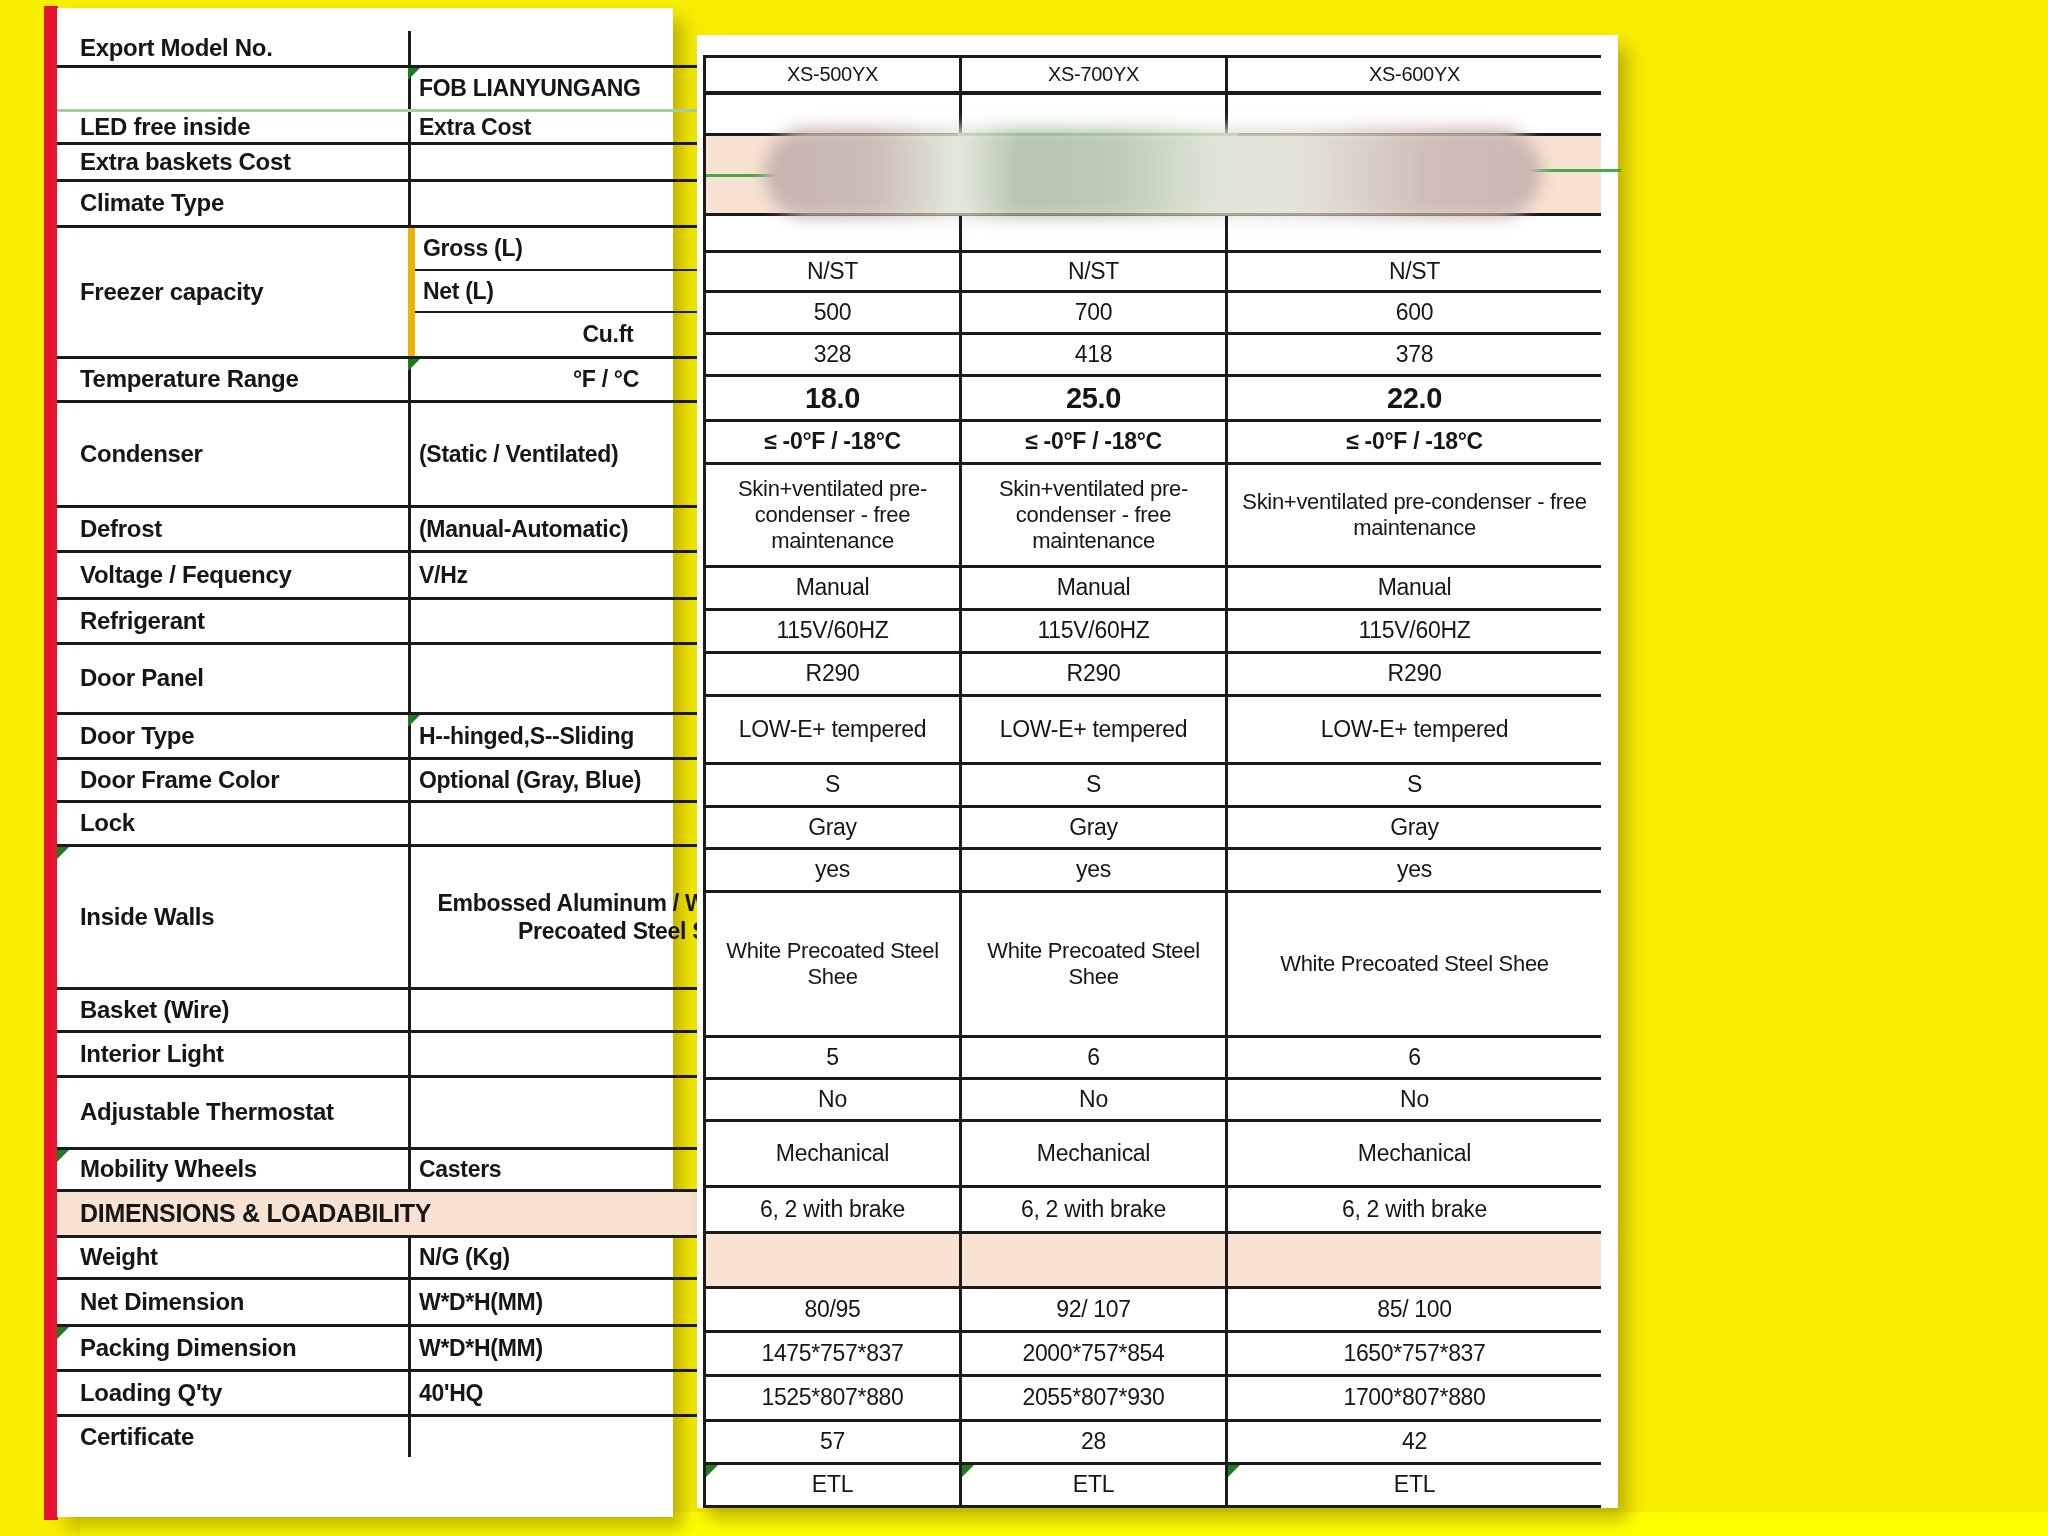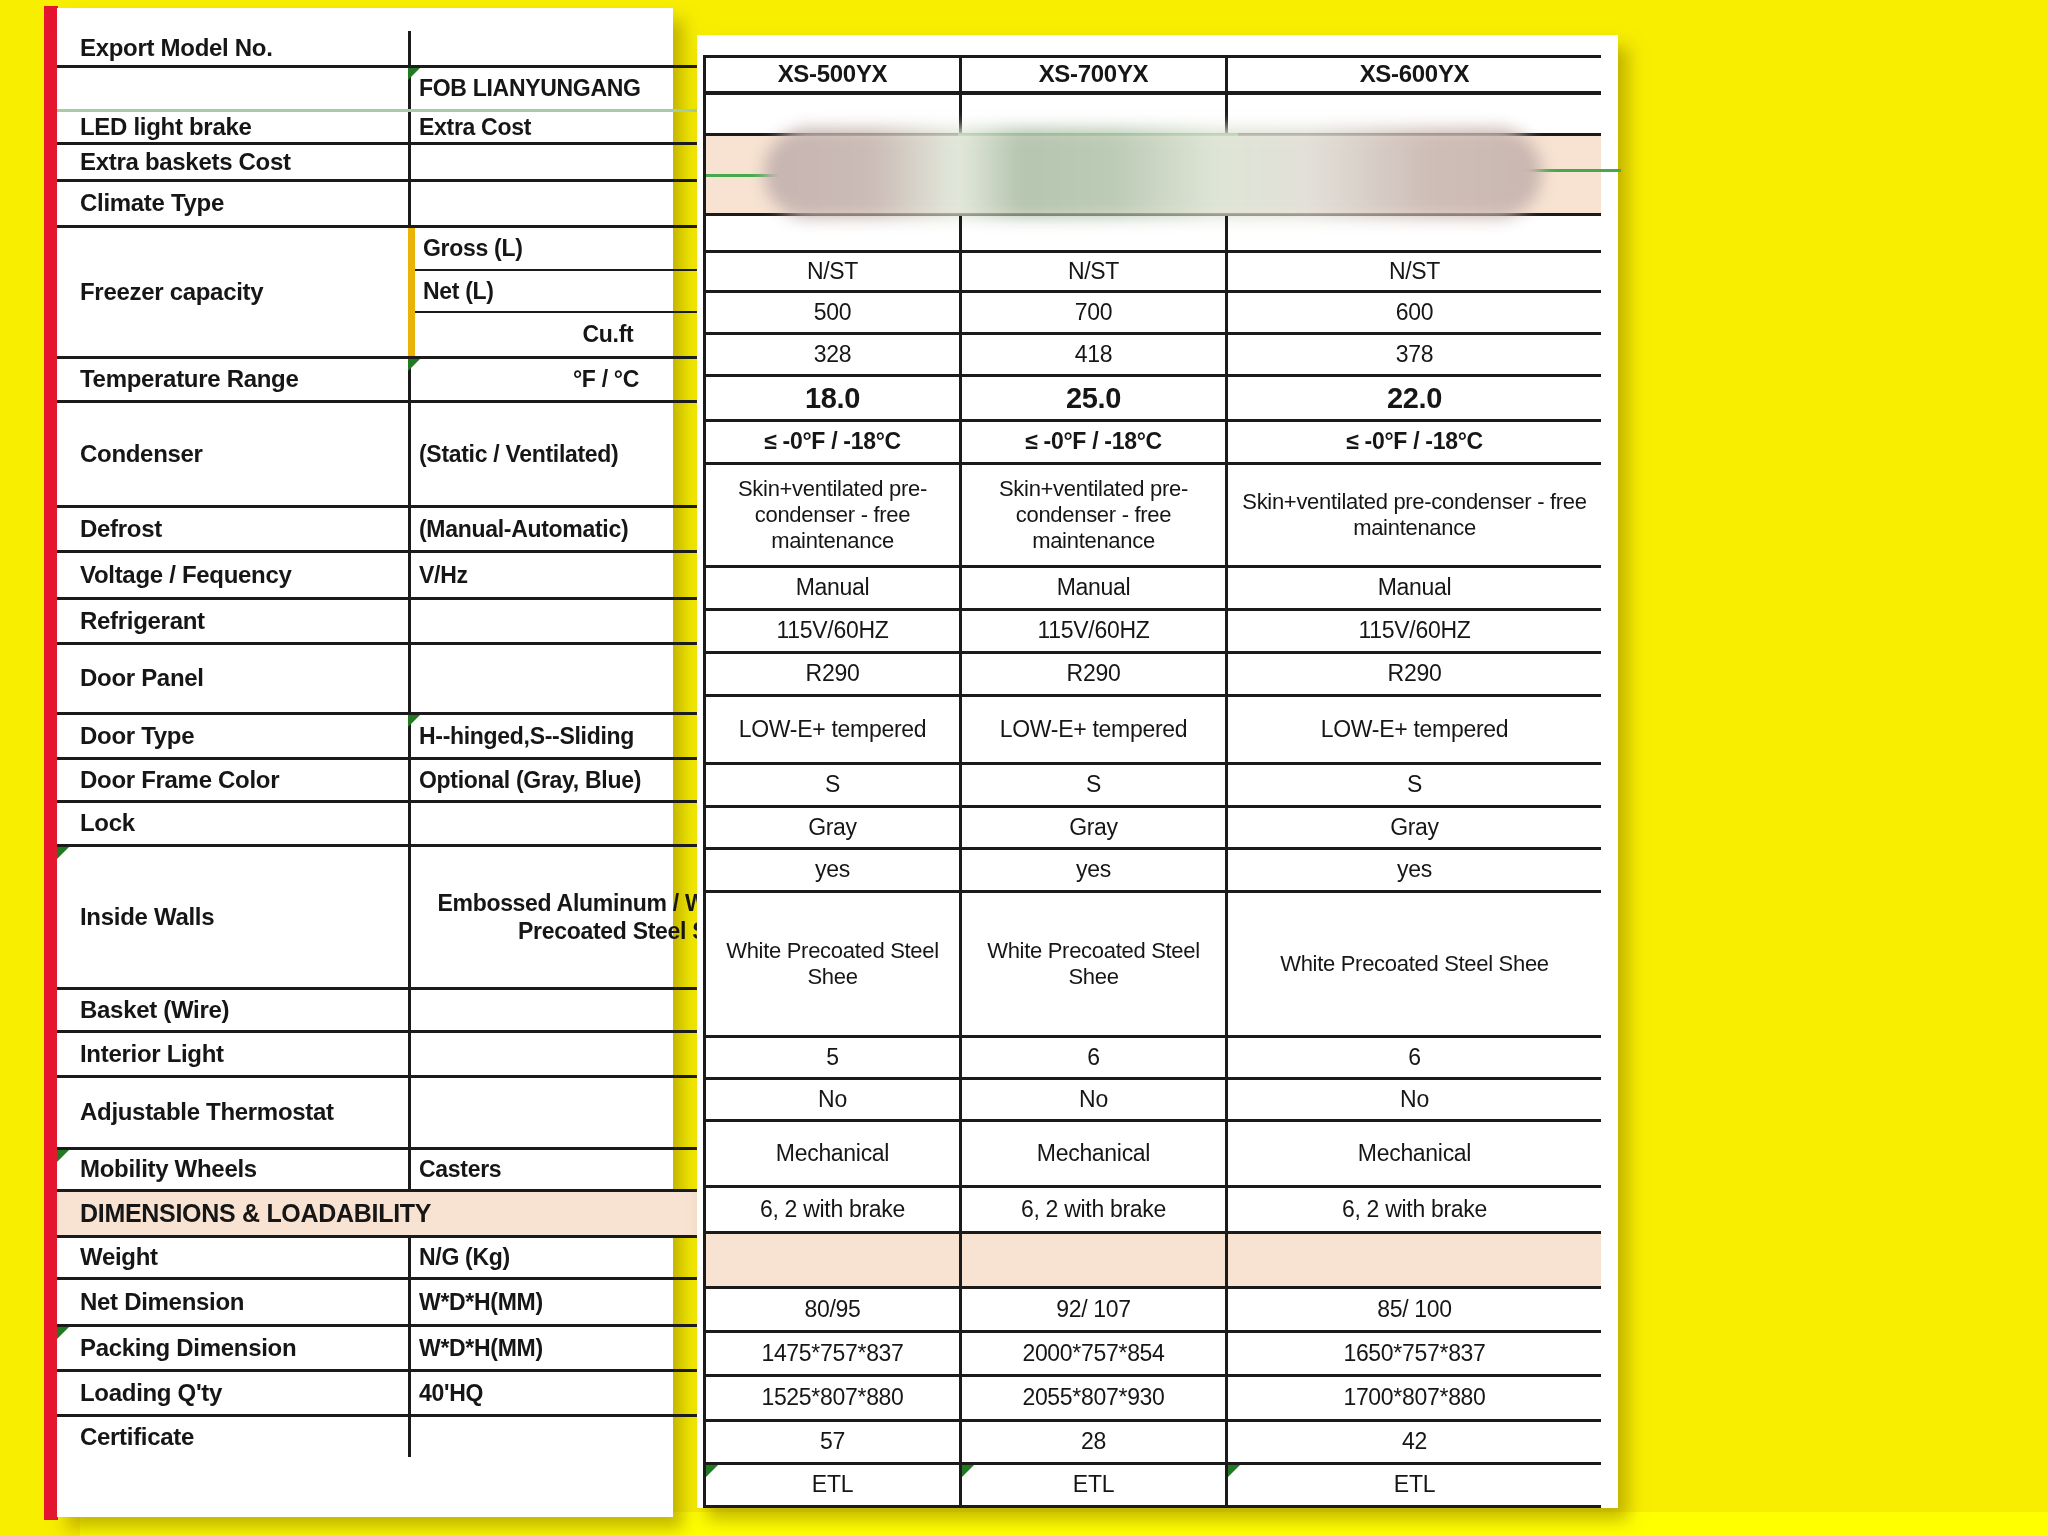--- a/index.html
+++ b/index.html
@@ -35,21 +35,21 @@
 
   
   .rtable{margin-left:6px;margin-top:20px;width:898px;box-sizing:border-box;
           border-left:3px solid #1b1b1b;border-top:3px solid #1b1b1b;}
   .rrow{display:flex;border-bottom:3px solid #1b1b1b;box-sizing:border-box;}
   .rrow.head{border-bottom:4px solid #1b1b1b;}
   .rc{width:253px;box-sizing:border-box;display:flex;align-items:center;justify-content:center;
       text-align:center;font-size:23px;line-height:1.18;letter-spacing:-0.3px;position:relative;}
   .rc.c2{width:266px;border-left:3px solid #1b1b1b;}
   .rc.c3{width:376px;border-left:3px solid #1b1b1b;}
-  .rrow.head .rc{font-weight:bold;font-size:24px;text-align:right;}
+  .rrow.head .rc{font-weight:normal;font-size:20px;text-align:right;}
   .rrow.big .rc{font-weight:bold;font-size:29px;}
   .rrow.boldrow .rc{font-weight:bold;font-size:23px;}
   .rrow.small .rc{font-size:22px;padding:0 4px;}
   .rrow.peach{background:#f8e3d2;}
 
   
   .blurrow{background:#f8e3d2;position:relative;border-bottom:3px solid #1b1b1b;box-sizing:border-box;}
   .blob{position:absolute;left:58px;top:-8px;width:778px;height:90px;border-radius:46px;
         filter:blur(8px);
         background:linear-gradient(90deg,#c6b4b0 0%,#cbbcb6 14%,#e3e9dc 25%,#b5c5b0 33%,
@@ -74,21 +74,21 @@
     </div>
 
 
     <div class="lrow green-bottom" style="height:44px">
       <i class="flag" style="left:351px;top:0;"></i>
       <div class="lab"></div>
       <div class="val">FOB LIANYUNGANG</div>
     </div>
 
     <div class="lrow" style="height:33px">
-      <div class="lab">LED light brake</div>
+      <div class="lab">LED free inside</div>
       <div class="val">Extra Cost</div>
     </div>
 
     <div class="lrow" style="height:37px">
       <div class="lab">Extra baskets Cost</div>
       <div class="val"></div>
     </div>
 
     <div class="lrow" style="height:46px">
       <div class="lab">Climate Type</div>

